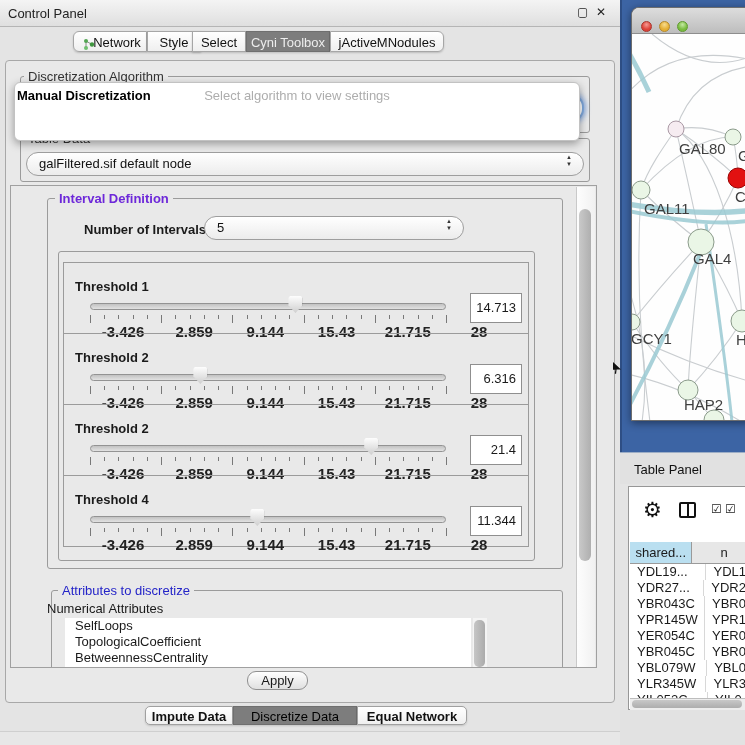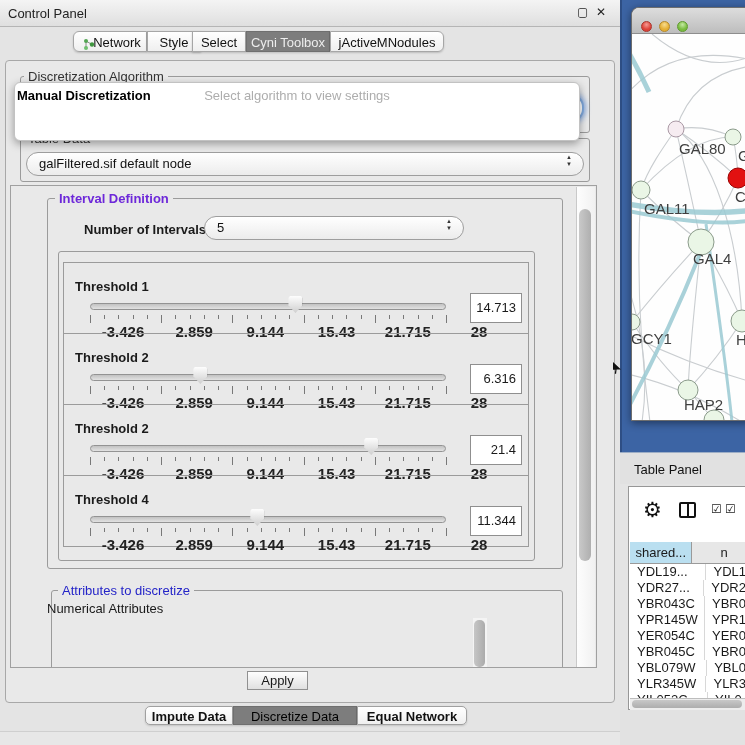--- a/index.html
+++ b/index.html
@@ -82,21 +82,21 @@
     border:1px solid #8F8F8F;box-sizing:border-box;line-height:28px;text-align:right;
     padding-right:5px;}
 
   
   .attr-list{position:absolute;left:54px;top:432px;width:406px;height:51px;background:#fff;overflow:hidden;}
   .attr-item{height:16px;line-height:16px;padding-left:10px;white-space:nowrap;}
   .list-sb{position:absolute;left:462px;top:432px;width:14px;height:51px;background:#F4F4F4;}
   .list-sb .th{position:absolute;left:1px;top:2px;width:11px;height:47px;border-radius:5px;
     background:linear-gradient(to right,#C6C6C6,#ABABAB);}
 
-  .applybtn{left:247px;top:671px;width:61px;height:19px;border-radius:0;
+  .applybtn{left:247px;top:671px;width:61px;height:19px;border-radius:9px;
     background:linear-gradient(#FEFEFE,#E0E0E0);border:1px solid #909090;
     box-sizing:border-box;text-align:center;line-height:17px;}
 
   .btabs{left:145px;top:706px;height:19px;}
   .btab{position:absolute;top:0;height:19px;line-height:19px;text-align:center;
     background:linear-gradient(#FFFFFF,#EFEFEF);border:1px solid #A0A0A0;
     box-sizing:border-box;font-weight:bold;color:#111;box-shadow:0 1px 2px rgba(0,0,0,.15);}
   .btab.first{border-radius:5px 0 0 5px;}
   .btab.last{border-radius:0 5px 5px 0;}
   .btab.sel{background:#7D7D7D;color:#000000;border-color:#6F6F6F;font-weight:normal;}
@@ -357,20 +357,25 @@
         <div class="tick-lab" style="left: 285.8px;">21.715</div>
         <div class="tick-lab" style="left: 357px;">28</div>
         <div class="thumb" style="left: 186.318px;"></div>
         <div class="thr-field">11.344</div>
       </div>
     </div>
 
   <div class="groupbox" style="left:40px;top:404px;width:512px;height:120px;"></div>
   <div class="grouptitle gt-blue" style="left:47px;top:398px;">Attributes to discretize</div>
   <div style="position:absolute;left:36px;top:415px;font-weight:normal;">Numerical Attributes</div>
+  <div class="attr-list" id="attr-list">
+      <div class="attr-item">SelfLoops</div>
+      <div class="attr-item">TopologicalCoefficient</div>
+      <div class="attr-item">BetweennessCentrality</div>
+    </div>
   <div class="list-sb">
       <div class="th"></div>
     </div>
 
   <div class="vsb-track">
     <div class="vsb-thumb" style="top:22px;height:352px;"></div>
   </div>
 </div>
 
 <div class="abs applybtn">Apply</div>

